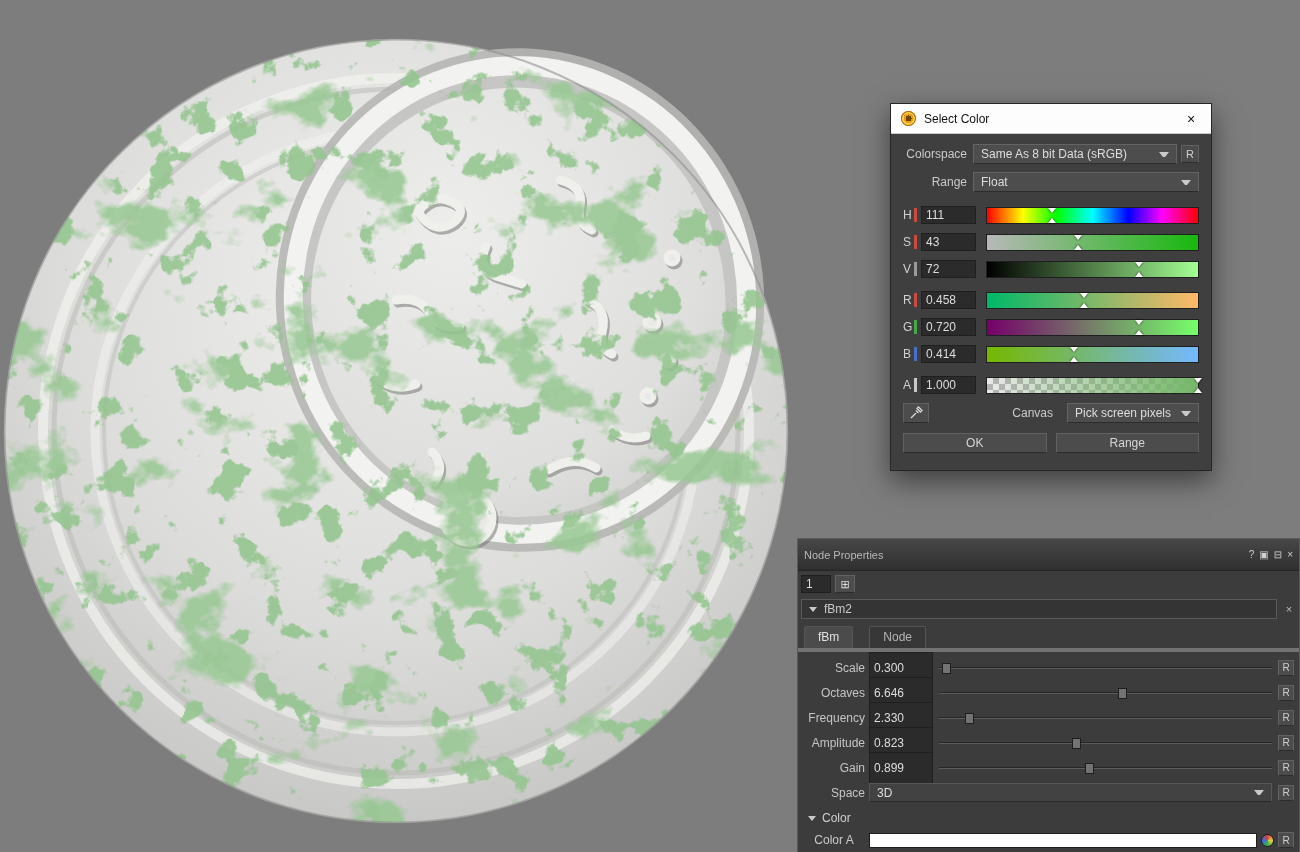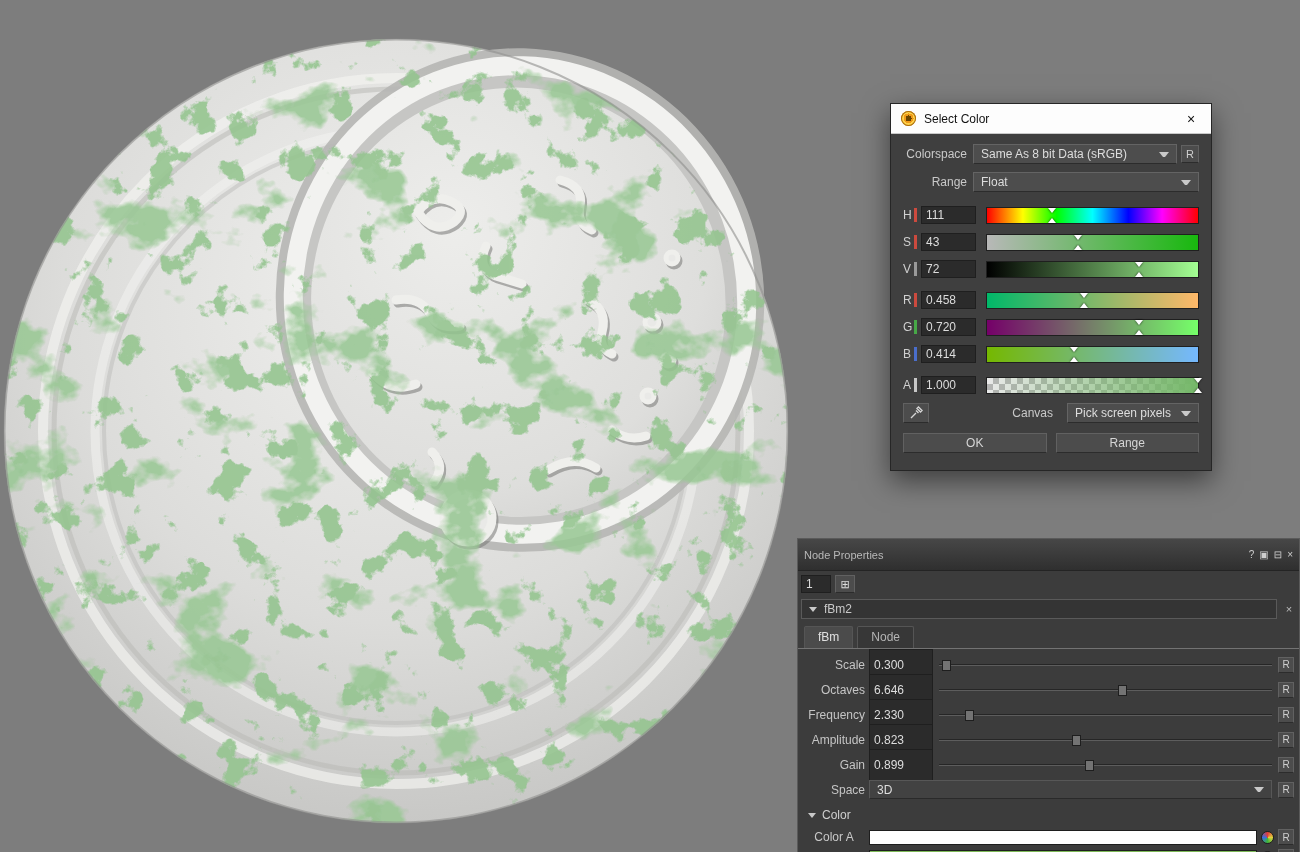--- a/index.html
+++ b/index.html
@@ -70,21 +70,21 @@
   .np-index { width:30px; height:18px; background:#2b2b2b; border:1px solid #1f1f1f; color:#ddd;
               padding:0 4px; font-size:12px; font-family:"Liberation Sans",sans-serif; }
   .np-iconbtn { width:20px; height:18px; background:#4c4c4c; border:1px solid #616161; border-bottom-color:#2c2c2c;
                 color:#ddd; font-size:11px; line-height:15px; text-align:center; cursor:pointer; }
   .np-header-row { display:flex; align-items:center; gap:5px; margin:3px 3px 0; }
   .np-node-header { flex:1; height:20px; background:#343434; border:1px solid #5a5a5a;
                     display:flex; align-items:center; gap:7px; padding:0 7px; cursor:pointer; }
   .tri-down { width:0; height:0; border-left:4px solid transparent; border-right:4px solid transparent;
               border-top:5px solid #c9c9c9; flex:0 0 auto; }
   .np-x { width:14px; text-align:center; color:#bbb; font-size:11px; cursor:pointer; }
-  .np-tabs { display:flex; gap:4px; padding:7px 6px 0; border-bottom:1px solid #737373;align-items:flex-end; }
+  .np-tabs { display:flex; gap:16px; padding:7px 6px 0; border-bottom:4px solid #737373;align-items:flex-end; }
   .tab { padding:3px 13px 4px; background:#373737; border:1px solid #555; border-bottom:none;
          border-radius:2px 2px 0 0; color:#b5b5b5; cursor:pointer; }
   .tab.active { background:#4b4b4b; color:#e0e0e0; }
   .np-body { padding-top:3px; }
   .prow { display:flex; align-items:center; height:25px; padding:0 5px; }
   .prow label { width:62px; text-align:right; margin-right:4px; color:#c5c5c5; }
   .pinput { width:64px; height:32px; background:#2b2b2b; border:1px solid #1f1f1f; color:#ddd;
             padding:0 4px; font-size:12px; margin-right:6px; font-family:"Liberation Sans",sans-serif; }
   .slider { position:relative; flex:1; height:18px; margin-right:6px; cursor:pointer; }
   .slider .track { position:absolute; left:0; right:0; top:8px; height:2px; background:#262626;

